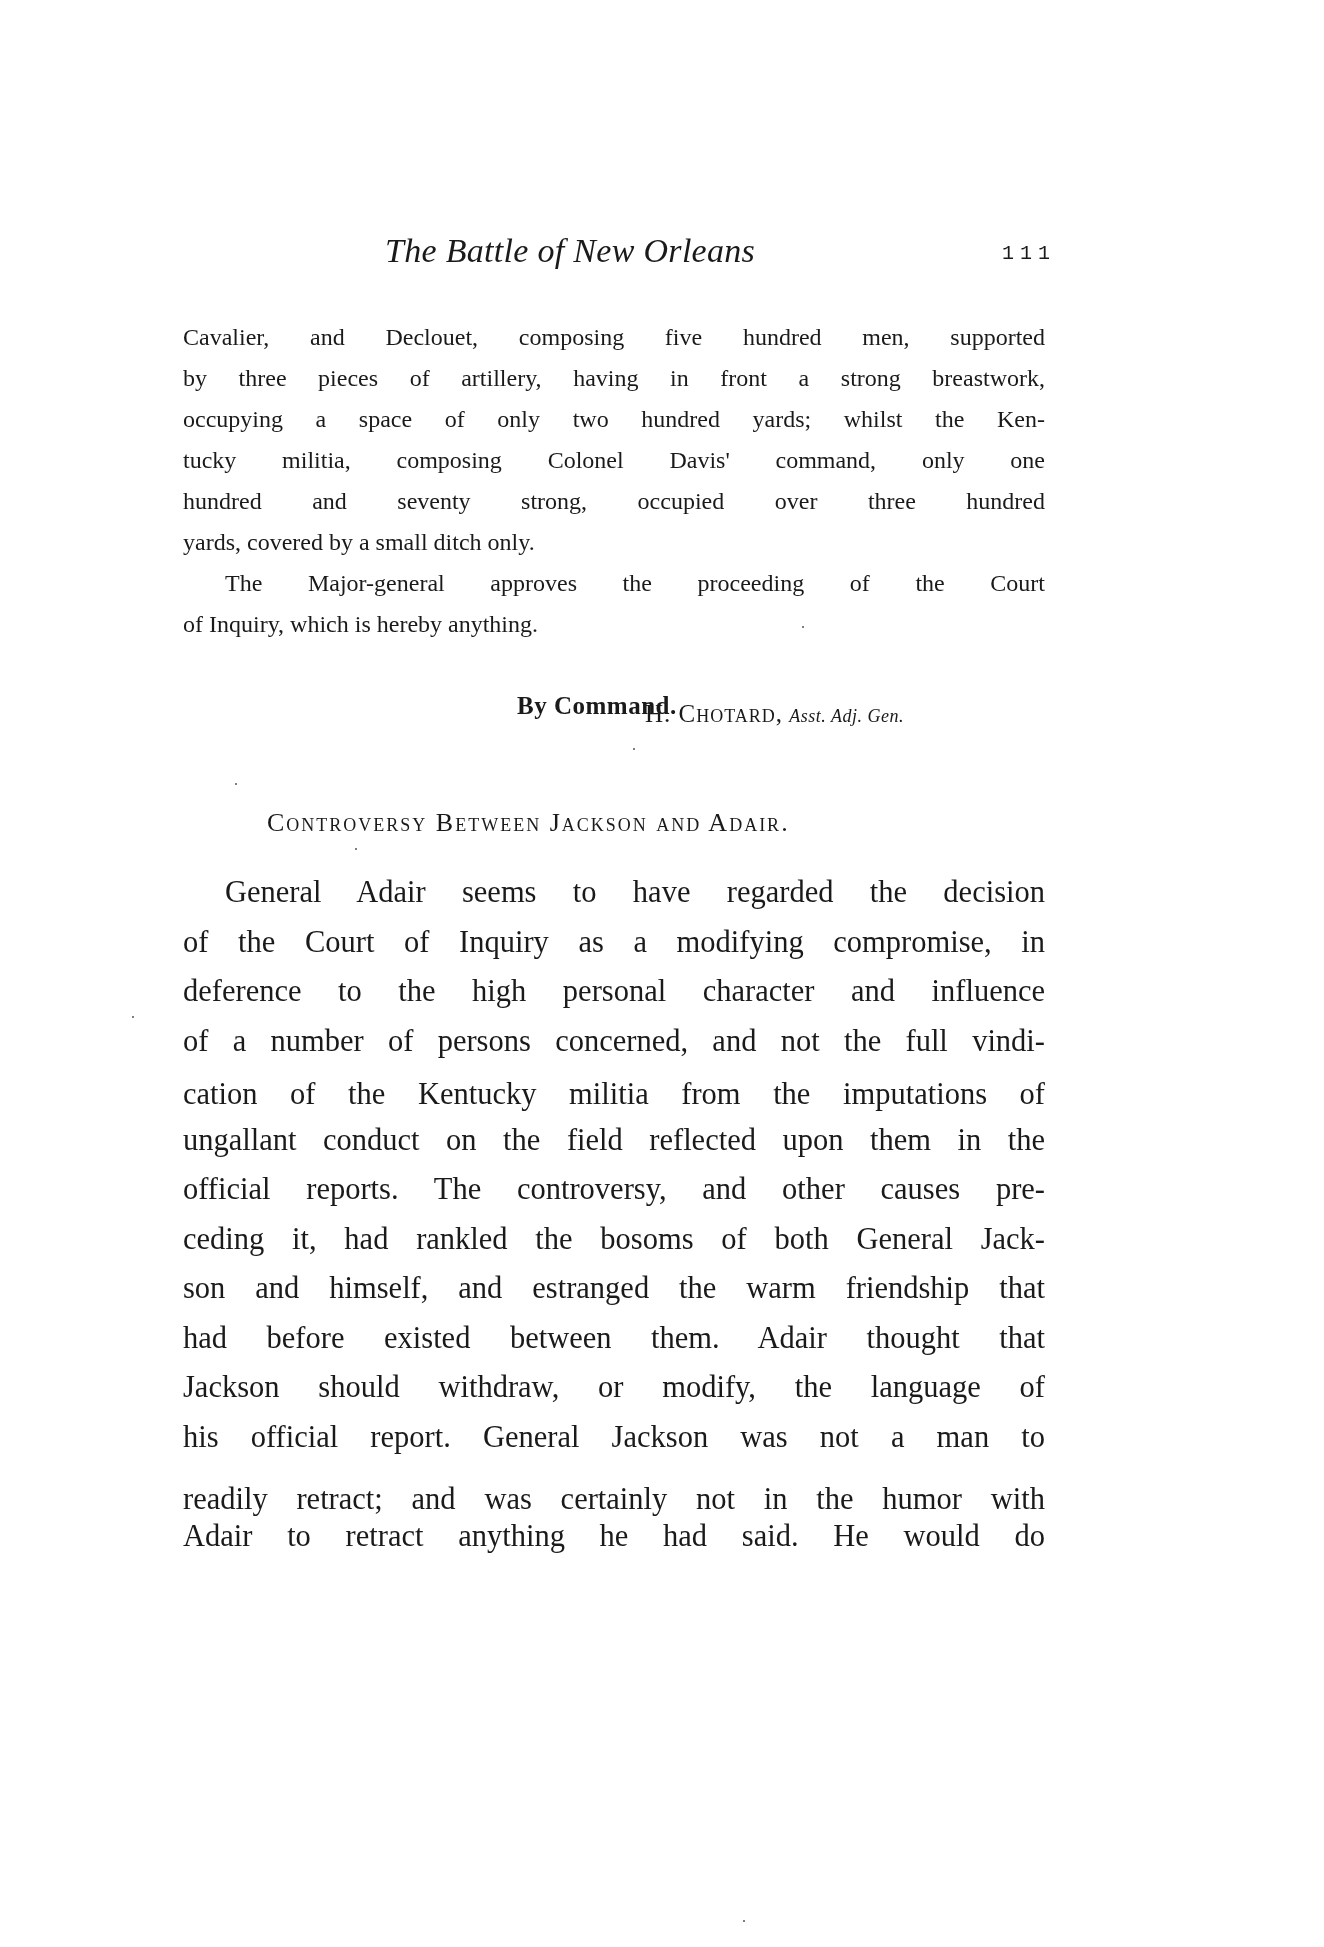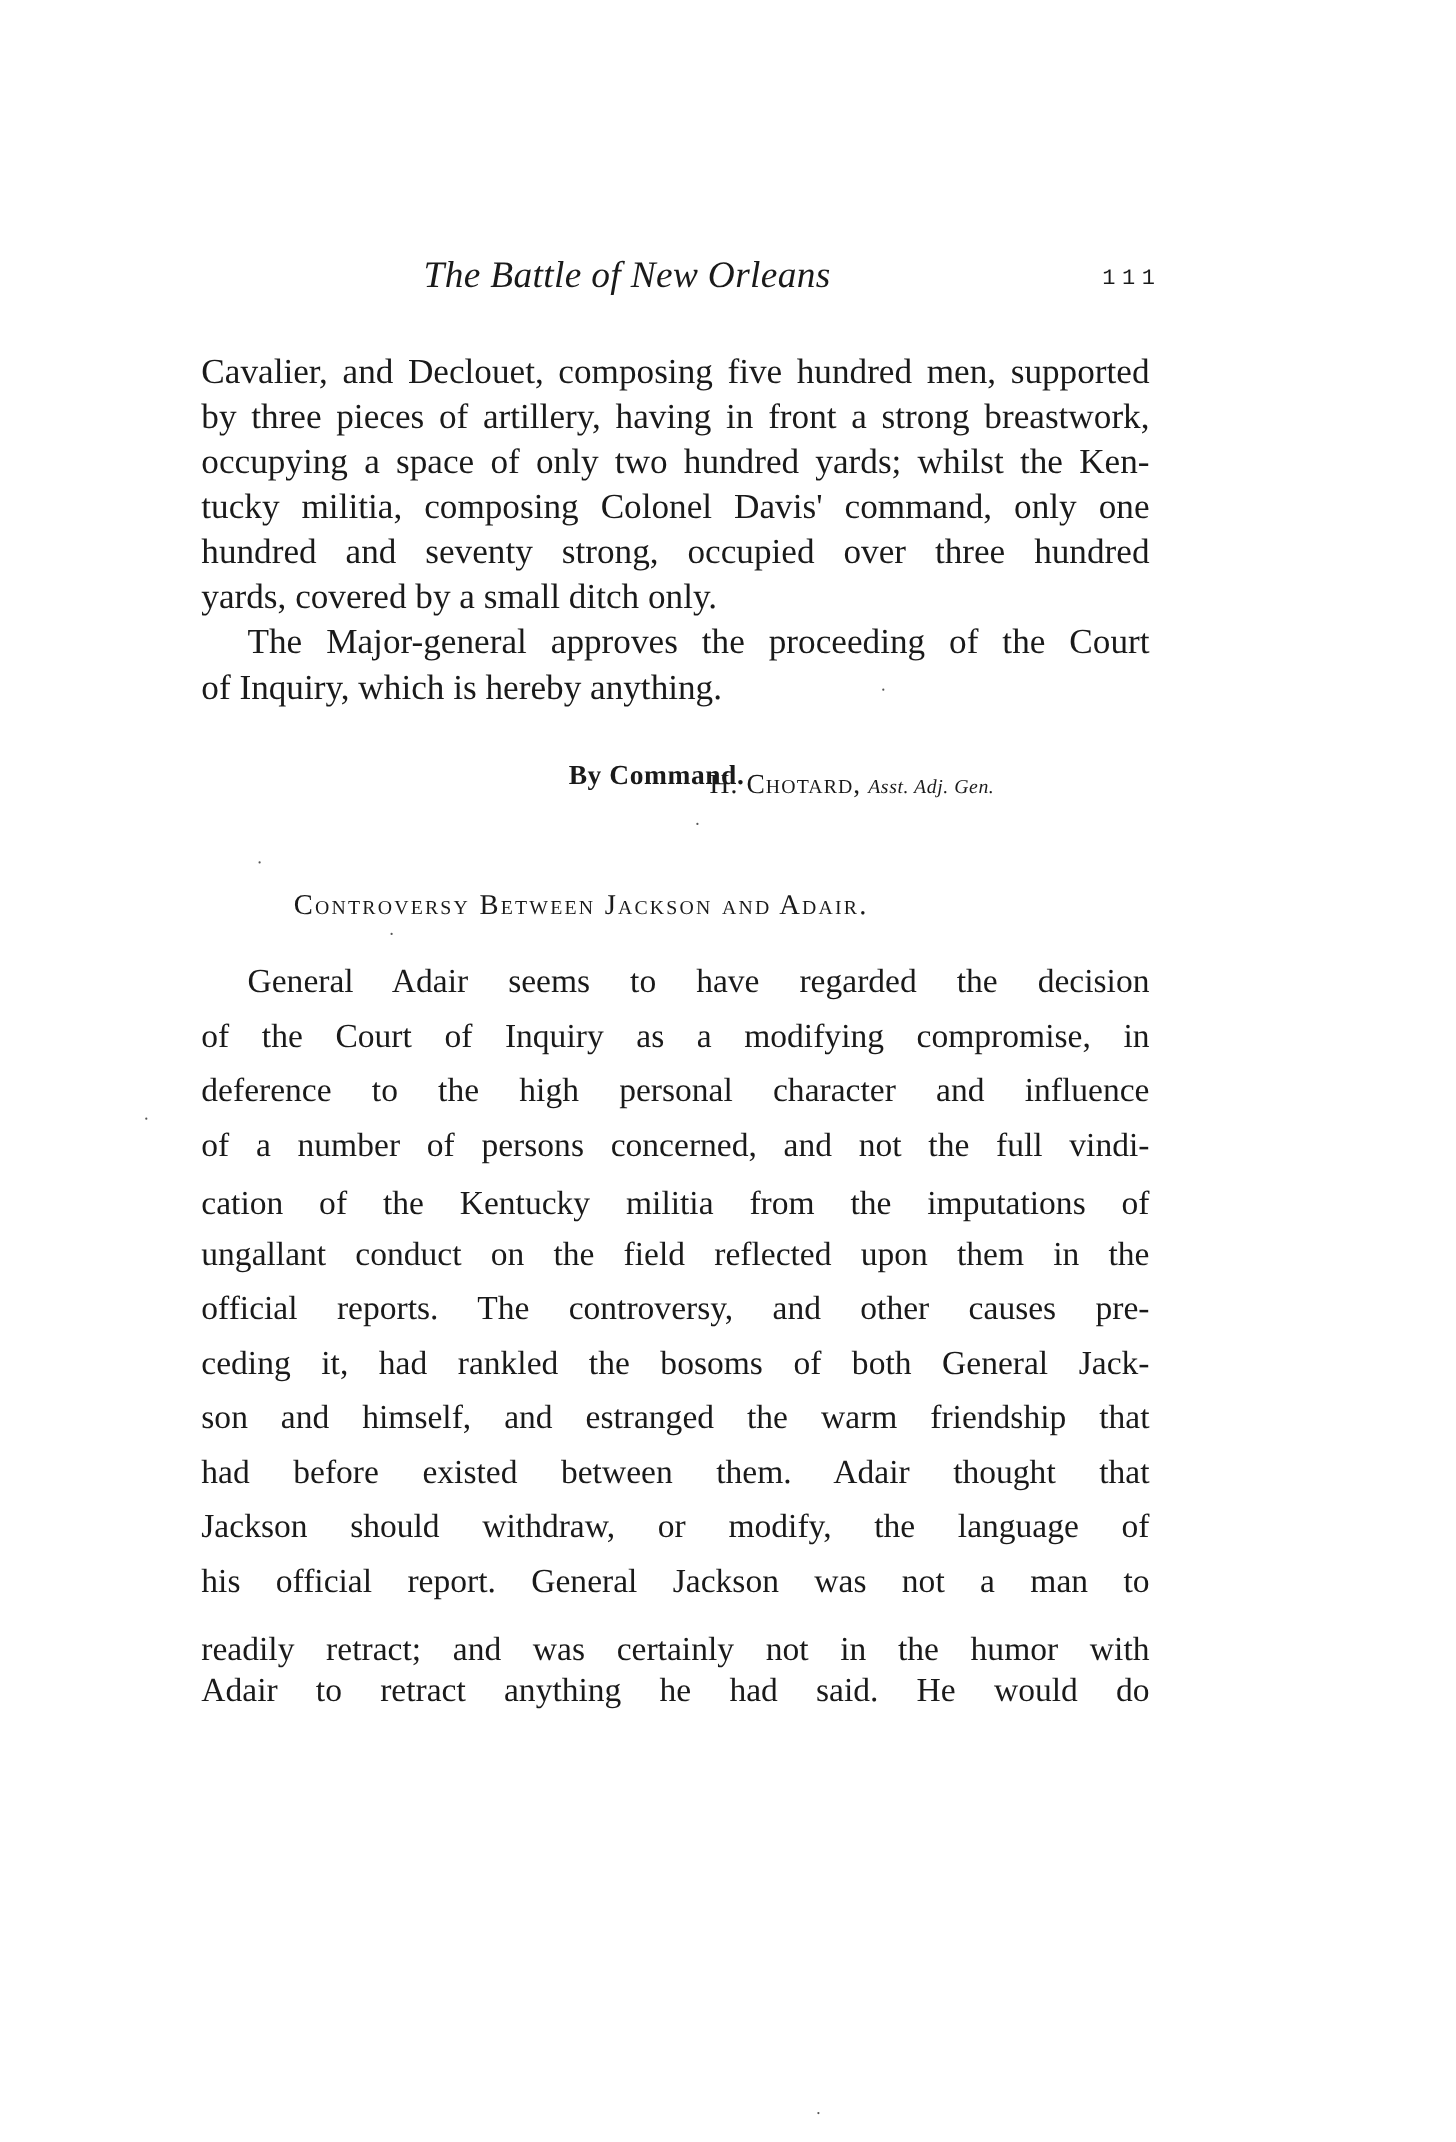--- a/index.html
+++ b/index.html
@@ -43,21 +43,21 @@
     }
     .line {
       position: absolute;
       left: 183px;
       width: 862px;
       white-space: nowrap;
       text-align: justify;
       text-align-last: justify;
     }
     .small {
-      font-size: 32px;
+      font-size: 24px;
       line-height: 30px;
     }
     .large {
       font-size: 30.5px;
       line-height: 36px;
     }
     .last {
       text-align-last: left;
     }
     .indent {

